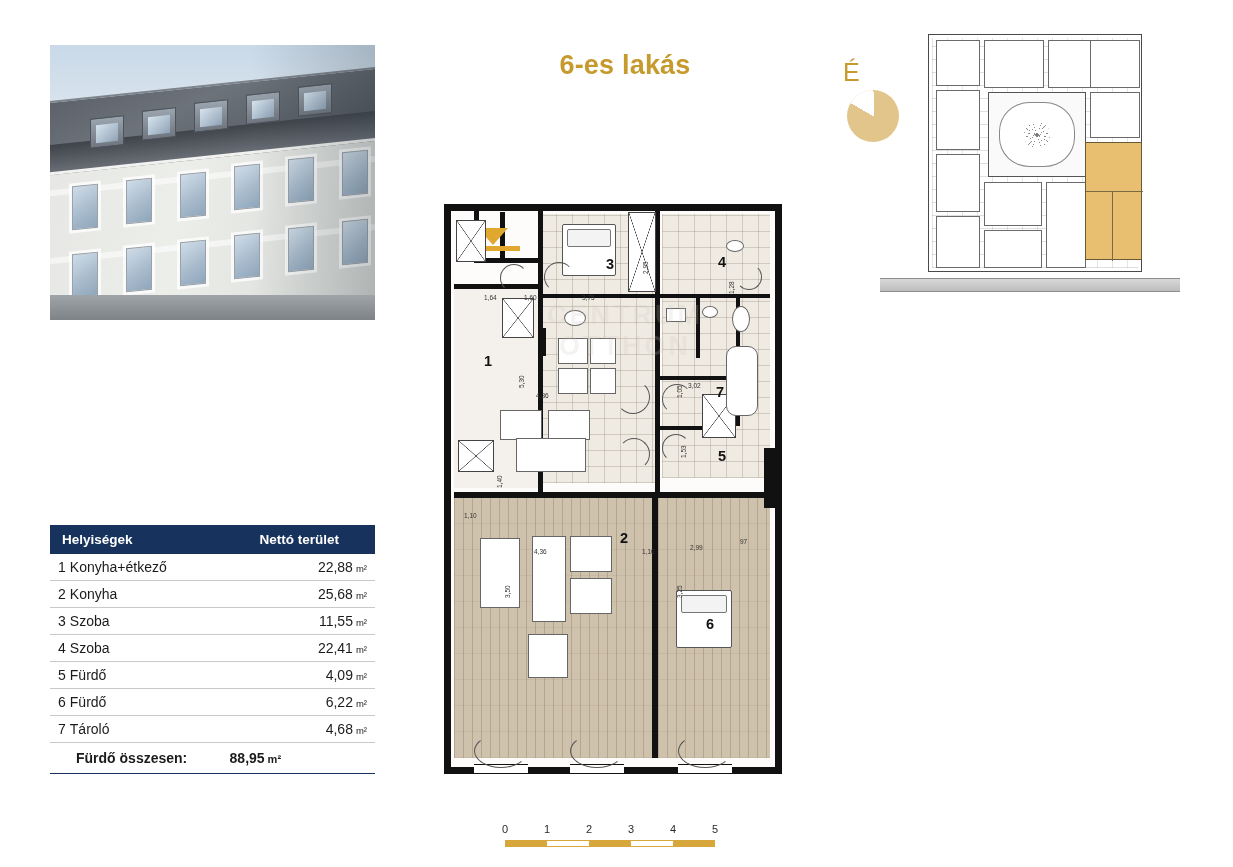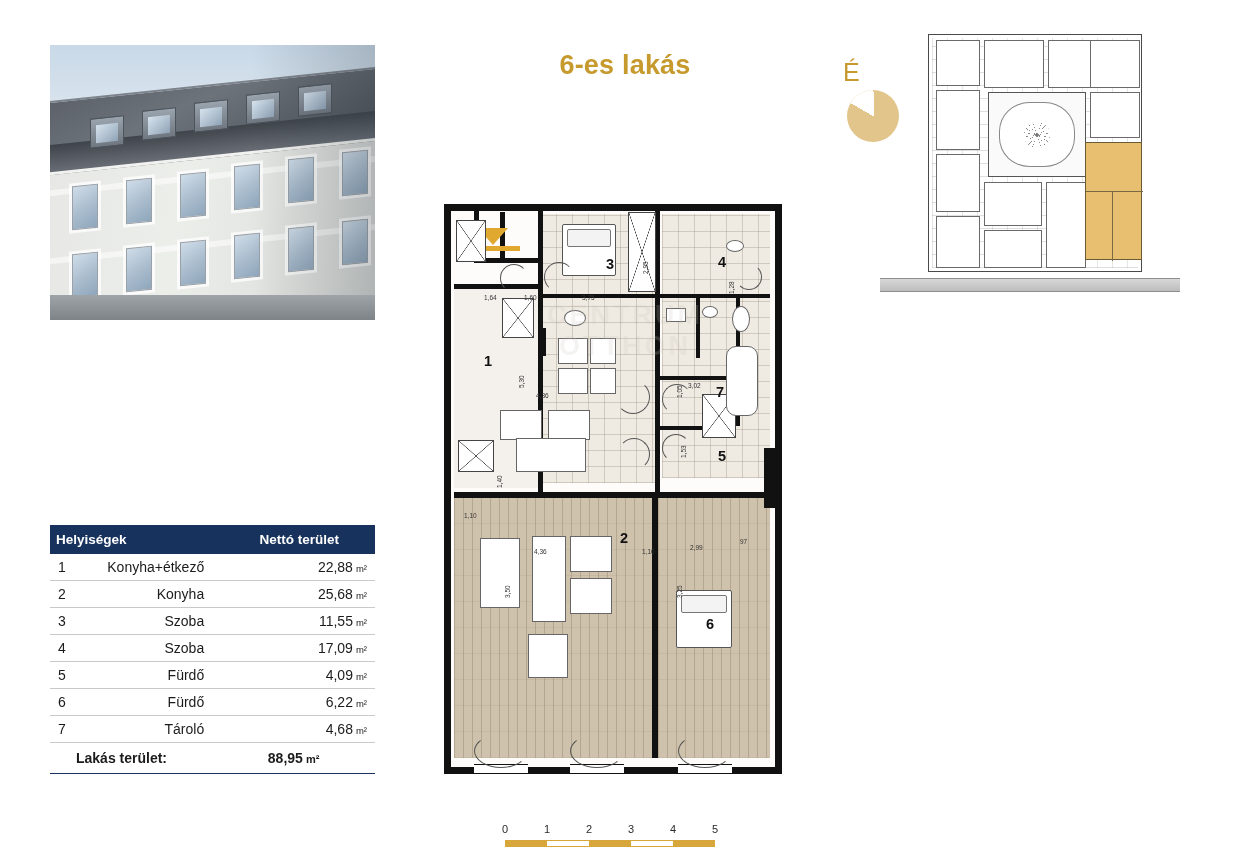--- a/index.html
+++ b/index.html
@@ -194,43 +194,42 @@
     width: 100%;
     border-collapse: collapse;
     font-size: 13.5px;
     color: #1b1b1b;
   }
   table.rooms thead th {
     background: #17325c;
     color: #ffffff;
     font-size: 13.5px;
     font-weight: bold;
-    padding: 7px 6px;
+    padding: 7px 12px;
     text-align: left;
   }
   table.rooms thead th.num { text-align: right; padding-right: 36px; }
   table.rooms tbody td {
     border-bottom: 1px solid #c9c9c9;
     padding: 5px 8px;
     font-size: 14px;
-    text-align: right;
   }
   table.rooms tbody td.idx { width: 14px; padding-right: 0; text-align: left; color:#1b1b1b;}
   table.rooms tbody td.name { padding-left: 4px; }
   table.rooms tbody td.area { text-align: right; white-space: nowrap; padding-right: 8px;}
   table.rooms tbody td.area .u { font-size: 9.5px; vertical-align: baseline; margin-left: 3px;}
   table.rooms tfoot td {
     border-top: 1.6px solid #17325c;
     border-bottom: 1.6px solid #17325c;
     font-weight: bold;
     padding: 7px 8px;
     font-size: 14px;
   }
   table.rooms tfoot td.total-label { padding-left: 26px; }
-  table.rooms tfoot td.total-val { text-align: center; white-space: nowrap; padding-right: 8px; }
+  table.rooms tfoot td.total-val { text-align: left; white-space: nowrap; padding-right: 8px; }
   table.rooms tfoot td.total-val .u { font-size: 11px; margin-left: 3px; }
 
   
   .plan {
     position: absolute;
     left: 440px; top: 198px;
     width: 355px; height: 590px;
   }
   .plan .outerwall {
     position: absolute; left: 4px; top: 6px; width: 338px; height: 570px;
@@ -425,41 +424,41 @@
           <td class="area"><span>25,68</span><span class="u">m²</span></td>
         </tr>
         <tr>
           <td class="idx">3</td>
           <td class="name">Szoba</td>
           <td class="area"><span>11,55</span><span class="u">m²</span></td>
         </tr>
         <tr>
           <td class="idx">4</td>
           <td class="name">Szoba</td>
-          <td class="area"><span>17,09</span><span class="u">m²</span></td>
+          <td class="area"><span>22,41</span><span class="u">m²</span></td>
         </tr>
         <tr>
           <td class="idx">5</td>
           <td class="name">Fürdő</td>
           <td class="area"><span>4,09</span><span class="u">m²</span></td>
         </tr>
         <tr>
           <td class="idx">6</td>
           <td class="name">Fürdő</td>
           <td class="area"><span>6,22</span><span class="u">m²</span></td>
         </tr>
         <tr>
           <td class="idx">7</td>
           <td class="name">Tároló</td>
           <td class="area"><span>4,68</span><span class="u">m²</span></td>
         </tr>
       </tbody>
       <tfoot>
         <tr>
-          <td class="total-label" colspan="2">Lakás terület:</td>
+          <td class="total-label" colspan="2">Fürdő összesen:</td>
           <td class="total-val"><span>88,95</span><span class="u">m²</span></td>
         </tr>
       </tfoot>
     </table>
   </div>
 
   <div class="plan">
     <div class="outerwall"></div>
 
     <div class="fill-plain" style="left:14px; top:90px; width:88px; height:200px;"></div>

